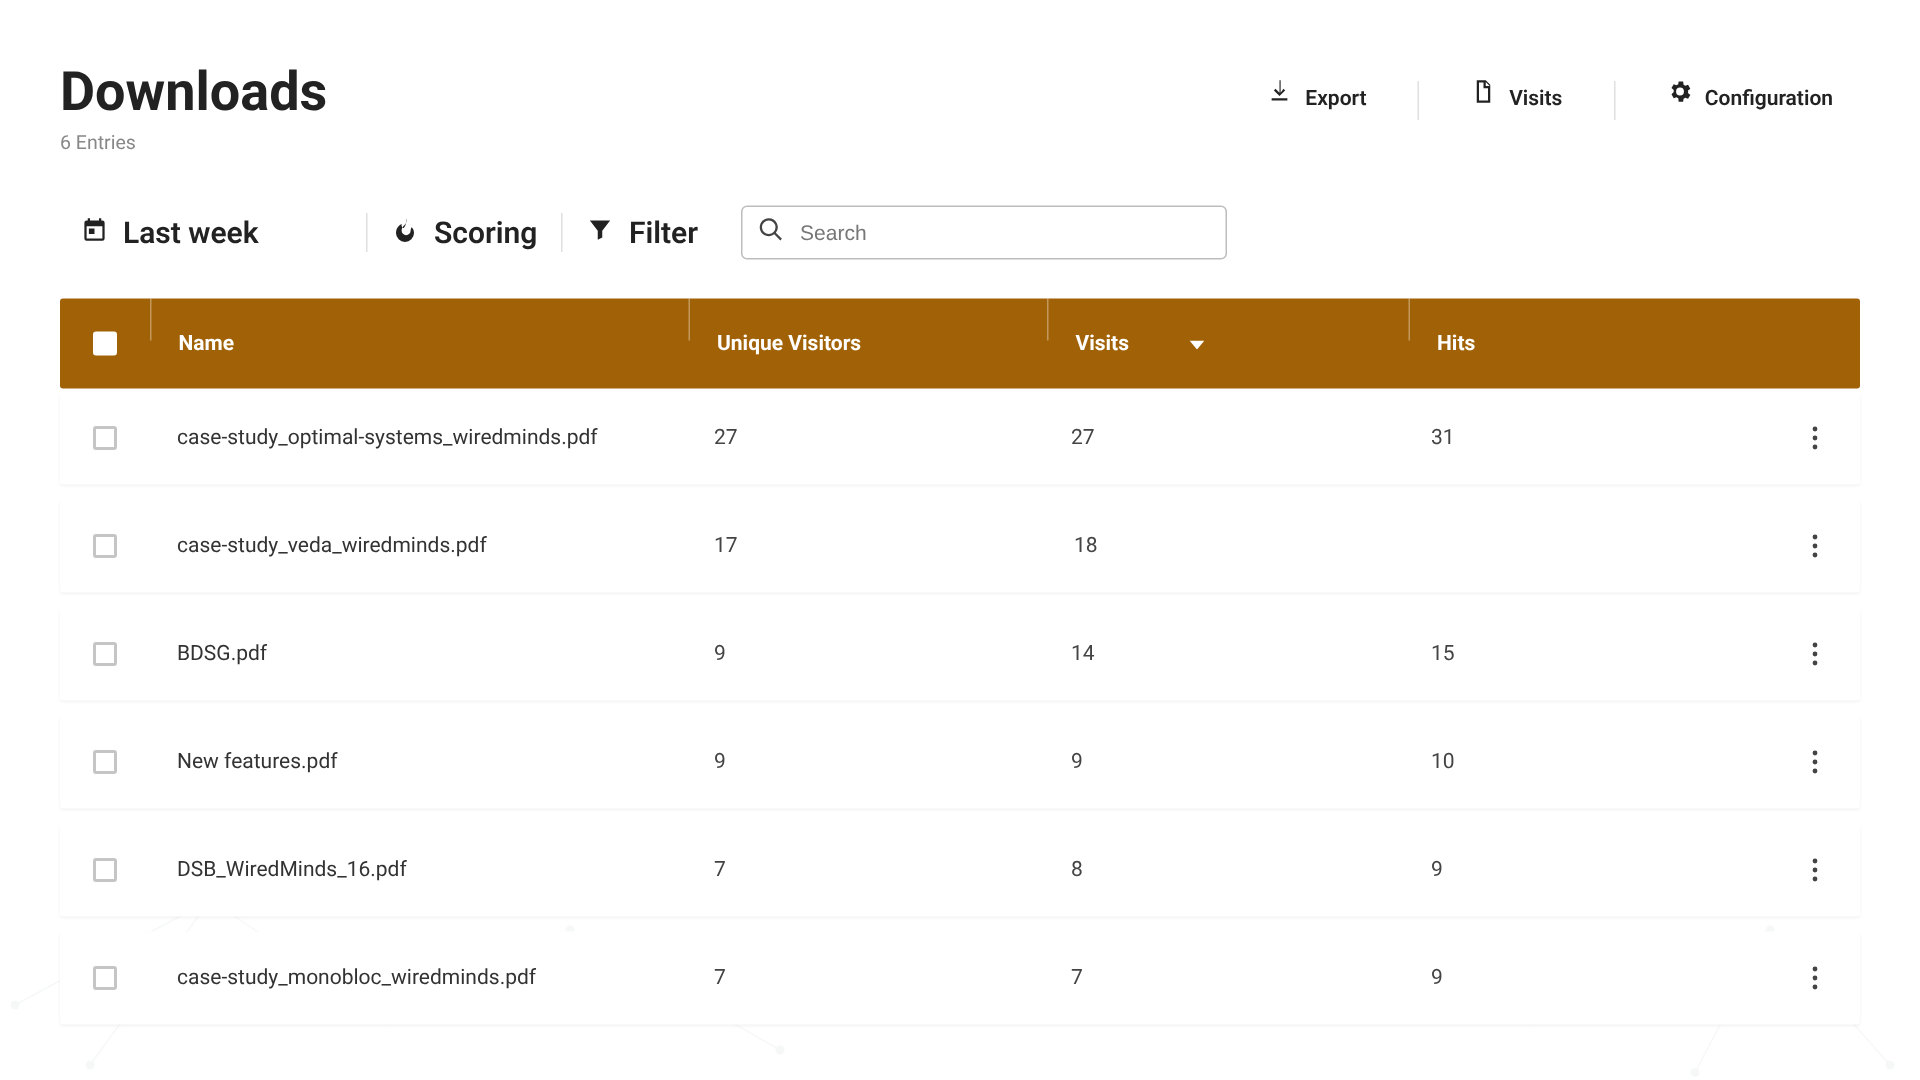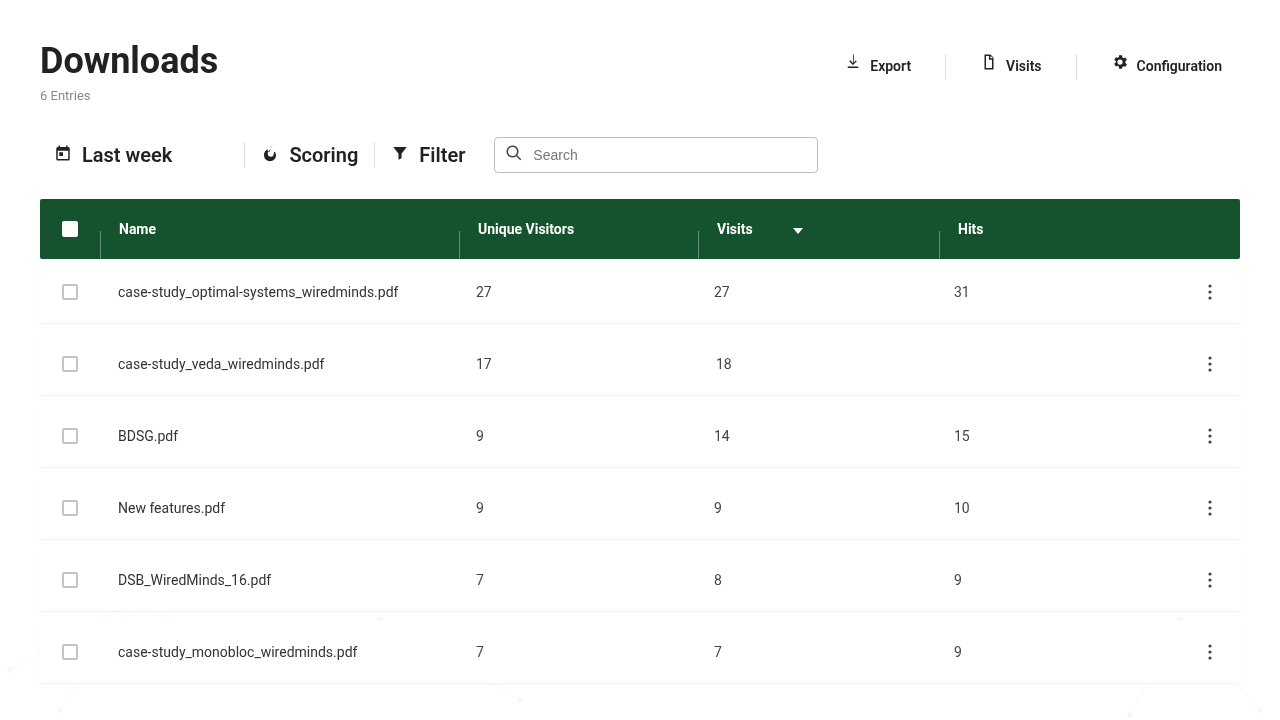--- a/index.html
+++ b/index.html
@@ -113,22 +113,22 @@
     width: 100%;
     background: transparent;
   }
   .search-wrap input::placeholder { color: #777; }
 
   .table {
     margin-top: 26px;
   }
   .thead {
     display: flex;
-    align-items: flex-end;
-    background: #14532d;
+    align-items: flex-start;
+    background: #a16207;
     color: #fff;
     height: 60px;
     border-radius: 2px;
   }
   .cell-check {
     flex: 0 0 60px;
     display: flex;
     justify-content: center;
     align-items: center;
     height: 60px;

